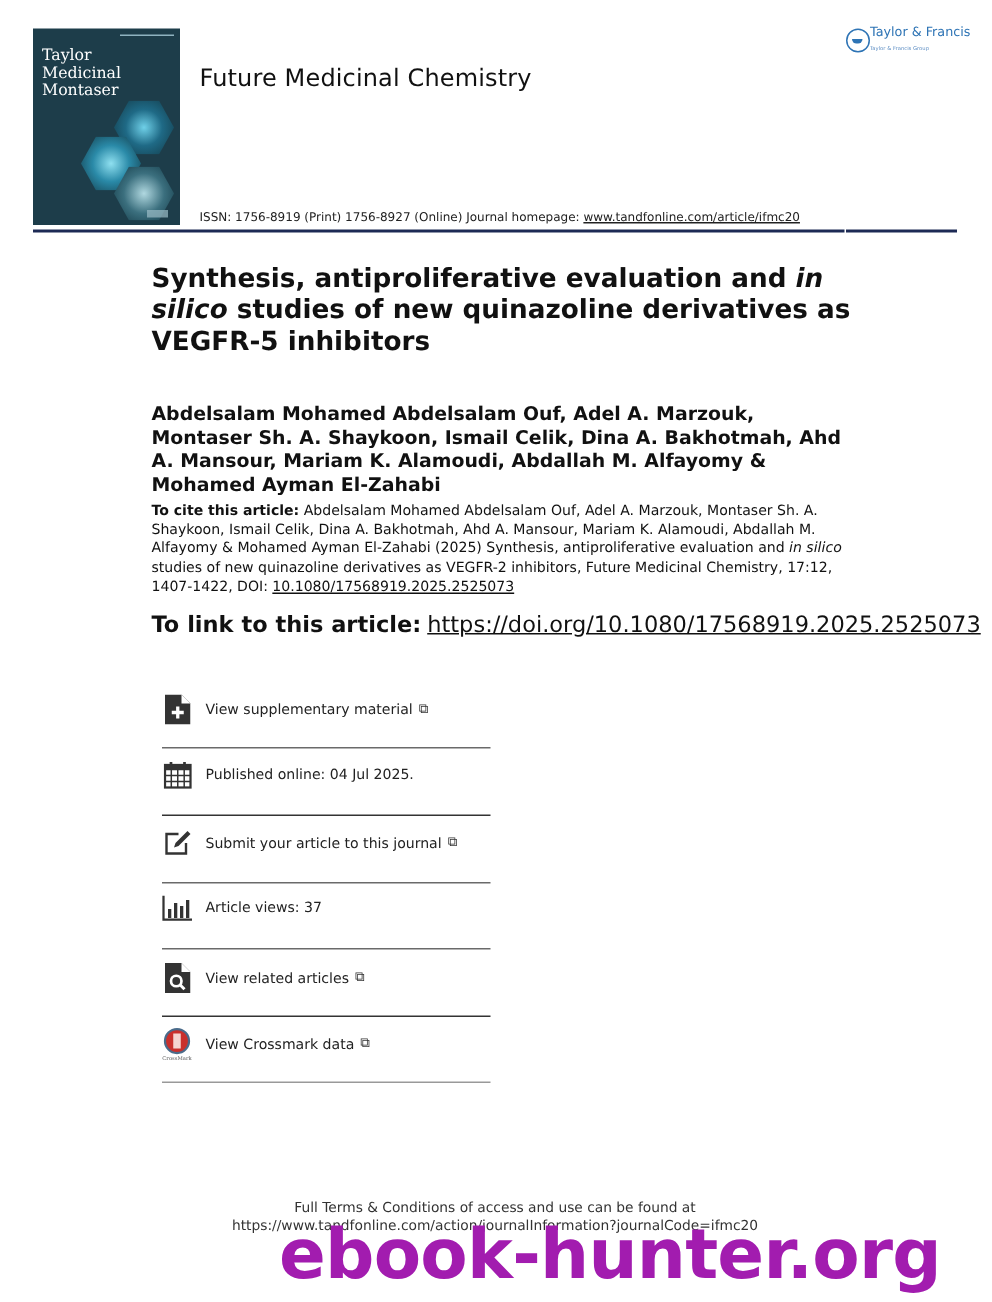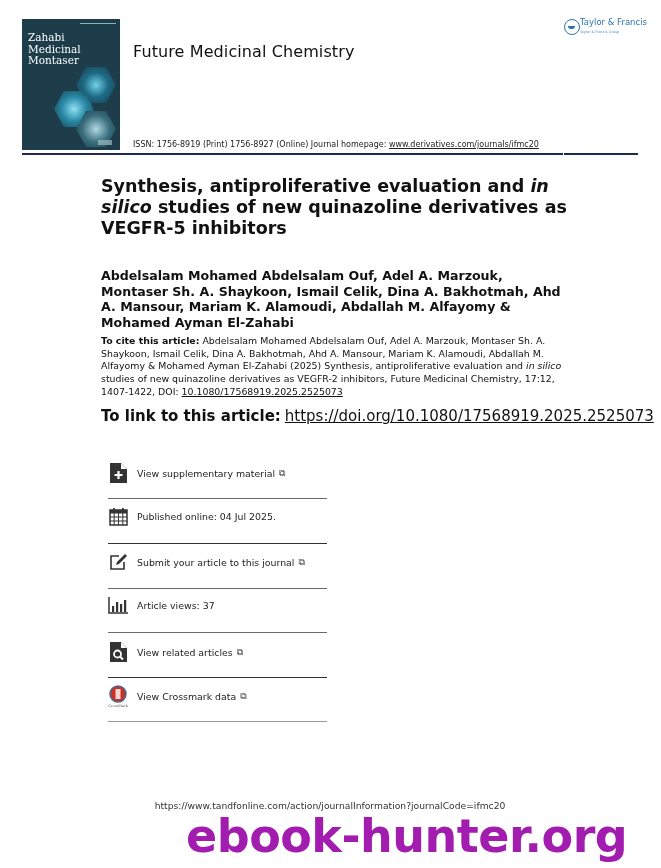--- a/index.html
+++ b/index.html
@@ -59,42 +59,42 @@
 
     .footer { position: absolute; left: 150px; top: 800px; width: 360px; text-align: center; font-size: 9.2px; line-height: 12px; color: #333; }
     .watermark { position: absolute; left: 186px; top: 806px; font-size: 46px; font-weight: bold; color: #a21caf; letter-spacing: -0.5px; line-height: 60px; white-space: nowrap; }
   </style>
 </head>
 <body>
 
 <div class="cover">
   <div class="tiny"></div>
   <div class="ct">
-    <div>Zahabi</div>
+    <div>Taylor</div>
     <div>Medicinal</div>
     <div>Montaser</div>
   </div>
   <div class="hex h1"></div>
   <div class="hex h2"></div>
   <div class="hex h3"></div>
   <div class="logo"></div>
 </div>
 
 <div class="journal-name">Future Medicinal Chemistry</div>
 
 <div class="tf-logo">
   <div class="tf-circle"></div>
   <div class="tf-text">
     <span class="tf-name">Taylor &amp; Francis</span>
     <span class="tf-group">Taylor &amp; Francis Group</span>
   </div>
 </div>
 
 <div class="issn">
-  <span>ISSN: 1756-8919 (Print) 1756-8927 (Online) Journal homepage: </span><a>www.derivatives.com/journals/ifmc20</a>
+  <span>ISSN: 1756-8919 (Print) 1756-8927 (Online) Journal homepage: </span><a>www.tandfonline.com/article/ifmc20</a>
 </div>
 
 <div class="rule"></div>
 <div class="rule-gap"></div>
 
 <h1 class="title"><span>Synthesis, antiproliferative evaluation and </span><i>in silico</i><span> studies of new quinazoline derivatives as VEGFR-5 inhibitors</span></h1>
 
 <div class="authors">Abdelsalam Mohamed Abdelsalam Ouf, Adel A. Marzouk, Montaser Sh. A. Shaykoon, Ismail Celik, Dina A. Bakhotmah, Ahd A. Mansour, Mariam K. Alamoudi, Abdallah M. Alfayomy &amp; Mohamed Ayman El-Zahabi</div>
 
 <div class="cite">
@@ -178,16 +178,17 @@
         <rect x="7.5" y="4" width="5" height="10" fill="#f5d5d0"></rect>
         <text x="10" y="21.5" font-size="3.5" text-anchor="middle" fill="#555" font-family="DejaVu Serif, serif">CrossMark</text>
       </svg>
   </span>
   <span class="lbl">View Crossmark data</span>
   <span class="ext">⧉</span>
 </div>
 <div class="sep light" style="top:721px;"></div>
 
 <div class="footer">
+  <div>Full Terms &amp; Conditions of access and use can be found at</div>
   <div>https://www.tandfonline.com/action/journalInformation?journalCode=ifmc20</div>
 </div>
 
 <div class="watermark">ebook-hunter.org</div>
 
 </body></html>

